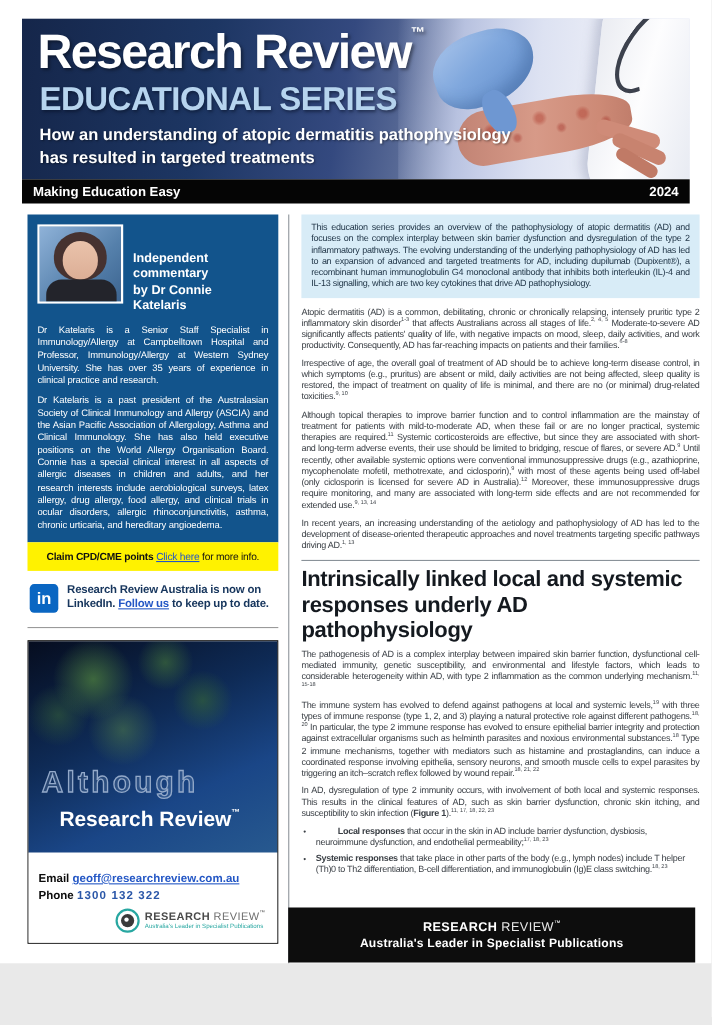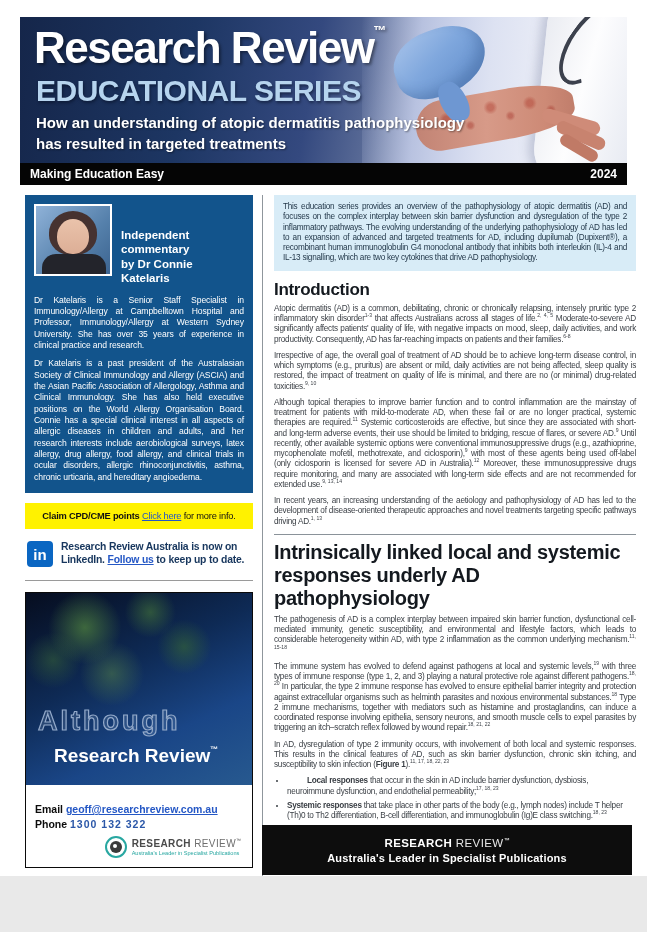--- a/index.html
+++ b/index.html
@@ -64,21 +64,21 @@
   .bio-head { display:flex; gap:9px; margin-bottom:9px; }
   .photo { width:78px; height:72px; border:2px solid #fff; flex:none; position:relative; overflow:hidden;
     background:linear-gradient(135deg,#8fb2d8 0%,#5580ab 60%,#3c6490 100%); }
   .photo .hair { position:absolute; top:5px; left:13px; width:48px; height:44px; background:#463230; border-radius:50% 50% 45% 45%; }
   .photo .face { position:absolute; top:13px; left:21px; width:32px; height:35px;
     background:linear-gradient(#eac3ab,#dcae96); border-radius:50% 50% 48% 48%; }
   .photo .suit { position:absolute; bottom:0; left:6px; width:64px; height:20px; background:#23242b; border-radius:14px 14px 0 0; }
   .commentary { font-size:11.5px; font-weight:bold; line-height:1.25; padding-top:24px; }
   .bio-p { font-size:8.6px; line-height:1.32; text-align:justify; letter-spacing:-0.1px; margin-bottom:7px; }
   .bio-p:last-child { margin-bottom:0; }
-  .cpd-box { margin-top:10px; background:#fff200; color:#111; text-align:center;
+  .cpd-box { background:#fff200; color:#111; text-align:center;
     padding:8px 2px; font-size:9.3px; letter-spacing:-0.2px; white-space:nowrap; }
   .linkedin-row { margin-top:12px; display:flex; align-items:center; gap:8px; padding:0 2px; }
   .li-logo { width:26px; height:26px; flex:none; background:#0a66c2; color:#fff; border-radius:4px;
     font-weight:bold; font-size:15px; display:flex; align-items:center; justify-content:center; cursor:pointer; }
   .li-text { font-size:10.4px; font-weight:bold; color:#17365d; line-height:1.22; letter-spacing:-0.2px; }
   .sidebar-divider { border:none; border-top:1px solid #9a9a9a; margin:13px 0 11px; }
   .contact-box { border:1px solid #0a0a0a; }
   .contact-img { height:192px; position:relative; background:
     radial-gradient(circle at 26% 18%, rgba(78,128,62,.75) 0%, rgba(78,128,62,0) 16%),
     radial-gradient(circle at 55% 10%, rgba(70,120,58,.6) 0%, rgba(70,120,58,0) 12%),
@@ -209,21 +209,20 @@
         </div>
       </div>
     </div>
   </aside>
 
   <div class="col-divider"></div>
 
   <main class="main">
     <div class="intro-box">This education series provides an overview of the pathophysiology of atopic dermatitis (AD) and focuses on the complex interplay between skin barrier dysfunction and dysregulation of the type 2 inflammatory pathways. The evolving understanding of the underlying pathophysiology of AD has led to an expansion of advanced and targeted treatments for AD, including dupilumab (Dupixent®), a recombinant human immunoglobulin G4 monoclonal antibody that inhibits both interleukin (IL)-4 and IL-13 signalling, which are two key cytokines that drive AD pathophysiology.</div>
 
-    <div class="h1">Introduction</div>
     <p class="para"><span>Atopic dermatitis (AD) is a common, debilitating, chronic or chronically relapsing, intensely pruritic type 2 inflammatory skin disorder</span><sup>1-3</sup><span> that affects Australians across all stages of life.</span><sup>2, 4, 5</sup><span> Moderate-to-severe AD significantly affects patients' quality of life, with negative impacts on mood, sleep, daily activities, and work productivity. Consequently, AD has far-reaching impacts on patients and their families.</span><sup>6-8</sup></p>
     <p class="para"><span>Irrespective of age, the overall goal of treatment of AD should be to achieve long-term disease control, in which symptoms (e.g., pruritus) are absent or mild, daily activities are not being affected, sleep quality is restored, the impact of treatment on quality of life is minimal, and there are no (or minimal) drug-related toxicities.</span><sup>9, 10</sup></p>
     <p class="para"><span>Although topical therapies to improve barrier function and to control inflammation are the mainstay of treatment for patients with mild-to-moderate AD, when these fail or are no longer practical, systemic therapies are required.</span><sup>11</sup><span> Systemic corticosteroids are effective, but since they are associated with short- and long-term adverse events, their use should be limited to bridging, rescue of flares, or severe AD.</span><sup>9</sup><span> Until recently, other available systemic options were conventional immunosuppressive drugs (e.g., azathioprine, mycophenolate mofetil, methotrexate, and ciclosporin),</span><sup>9</sup><span> with most of these agents being used off-label (only ciclosporin is licensed for severe AD in Australia).</span><sup>12</sup><span> Moreover, these immunosuppressive drugs require monitoring, and many are associated with long-term side effects and are not recommended for extended use.</span><sup>9, 13, 14</sup></p>
     <p class="para"><span>In recent years, an increasing understanding of the aetiology and pathophysiology of AD has led to the development of disease-oriented therapeutic approaches and novel treatments targeting specific pathways driving AD.</span><sup>1, 13</sup></p>
 
     <hr class="section-divider">
 
     <div class="h2">Intrinsically linked local and systemic responses underly AD pathophysiology</div>
     <p class="para"><span>The pathogenesis of AD is a complex interplay between impaired skin barrier function, dysfunctional cell-mediated immunity, genetic susceptibility, and environmental and lifestyle factors, which leads to considerable heterogeneity within AD, with type 2 inflammation as the common underlying mechanism.</span><sup>11, 15-18</sup></p>
     <p class="para"><span>The immune system has evolved to defend against pathogens at local and systemic levels,</span><sup>19</sup><span> with three types of immune response (type 1, 2, and 3) playing a natural protective role against different pathogens.</span><sup>18, 20</sup><span> In particular, the type 2 immune response has evolved to ensure epithelial barrier integrity and protection against extracellular organisms such as helminth parasites and noxious environmental substances.</span><sup>18</sup><span> Type 2 immune mechanisms, together with mediators such as histamine and prostaglandins, can induce a coordinated response involving epithelia, sensory neurons, and smooth muscle cells to expel parasites by triggering an itch–scratch reflex followed by wound repair.</span><sup>18, 21, 22</sup></p>

